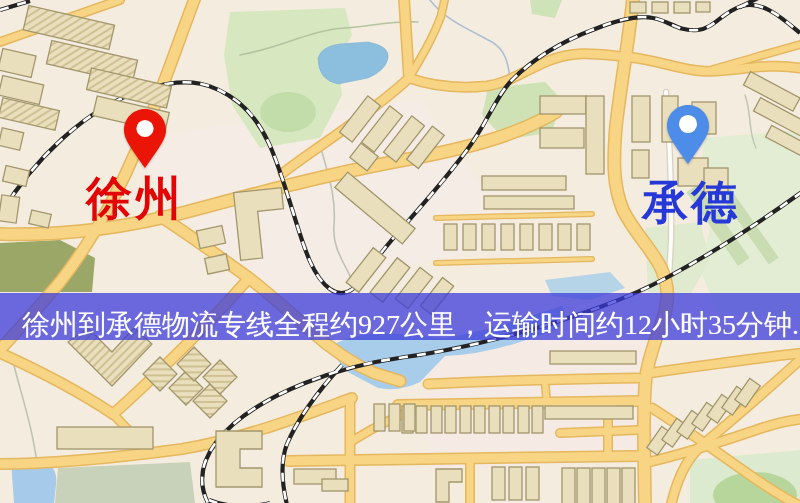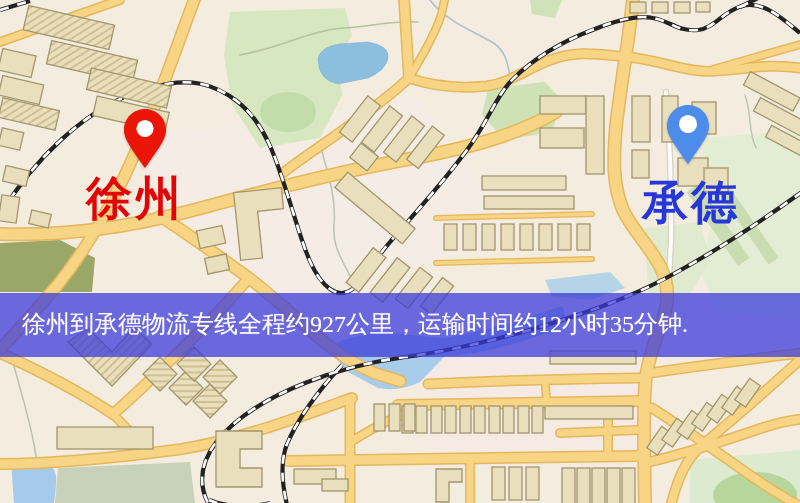--- a/index.html
+++ b/index.html
@@ -1,22 +1,22 @@
 <!DOCTYPE html>
 <html><head>
 <meta charset="utf-8">
 <style>
   html,body{margin:0;padding:0;}
   body{width:800px;height:503px;overflow:hidden;font-family:"Liberation Sans",sans-serif;}
   .map-container{position:relative;width:800px;height:503px;background:#f4ecdf;overflow:hidden;}
   .map-container svg.tiles{position:absolute;left:0;top:0;}
   .route-banner{
-    position:absolute;left:0;top:293px;width:800px;height:64px;
+    position:absolute;left:0;top:293px;width:800px;height:47px;
     background:rgba(58,58,218,0.74);
-    color:#ffffff;font-size:24px;line-height:63px;padding-left:22px;
+    color:#ffffff;font-size:28px;line-height:63px;padding-left:22px;
     box-sizing:border-box;white-space:nowrap;
     font-family:"Liberation Serif",serif;
     text-shadow:0 0 1px rgba(255,255,255,0.35);
   }
   .pin{position:absolute;width:46px;height:63px;}
   .pin svg{display:block;filter:drop-shadow(0 1px 1px rgba(0,0,0,0.25));}
   .city-label{
     position:absolute;font-size:46px;font-weight:bold;letter-spacing:3px;
     font-family:"Liberation Serif",serif;white-space:nowrap;
   }

